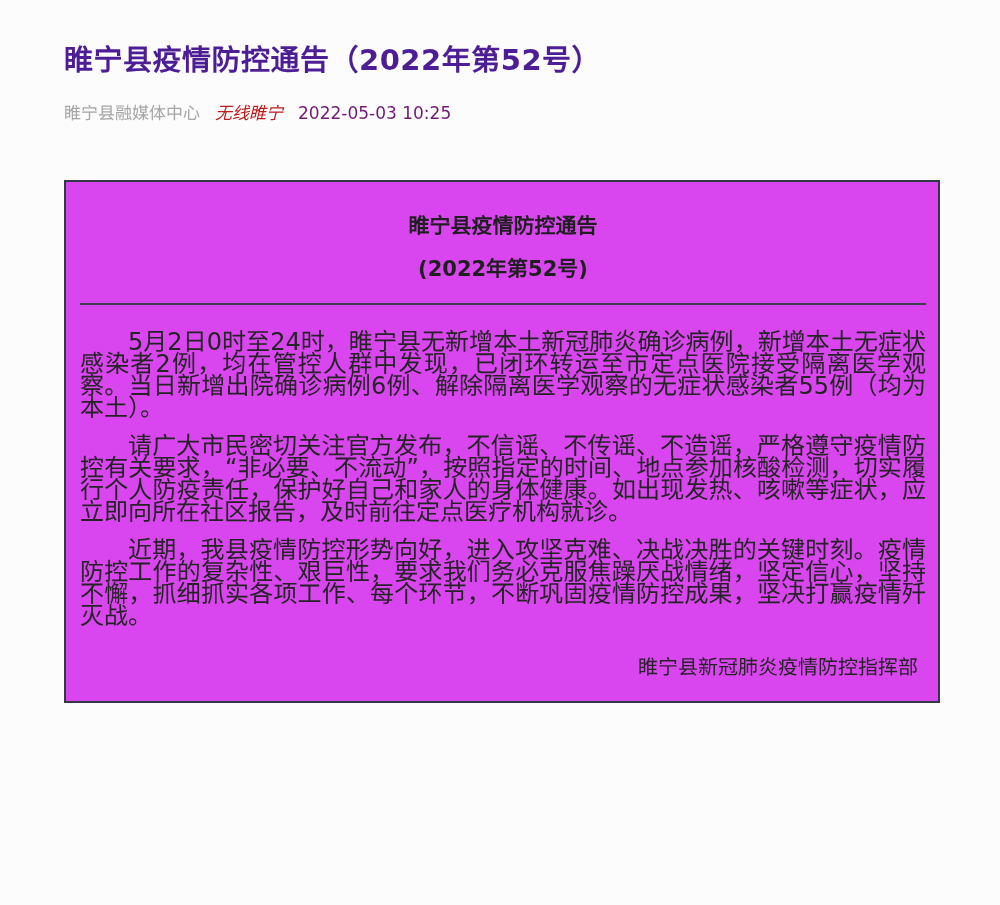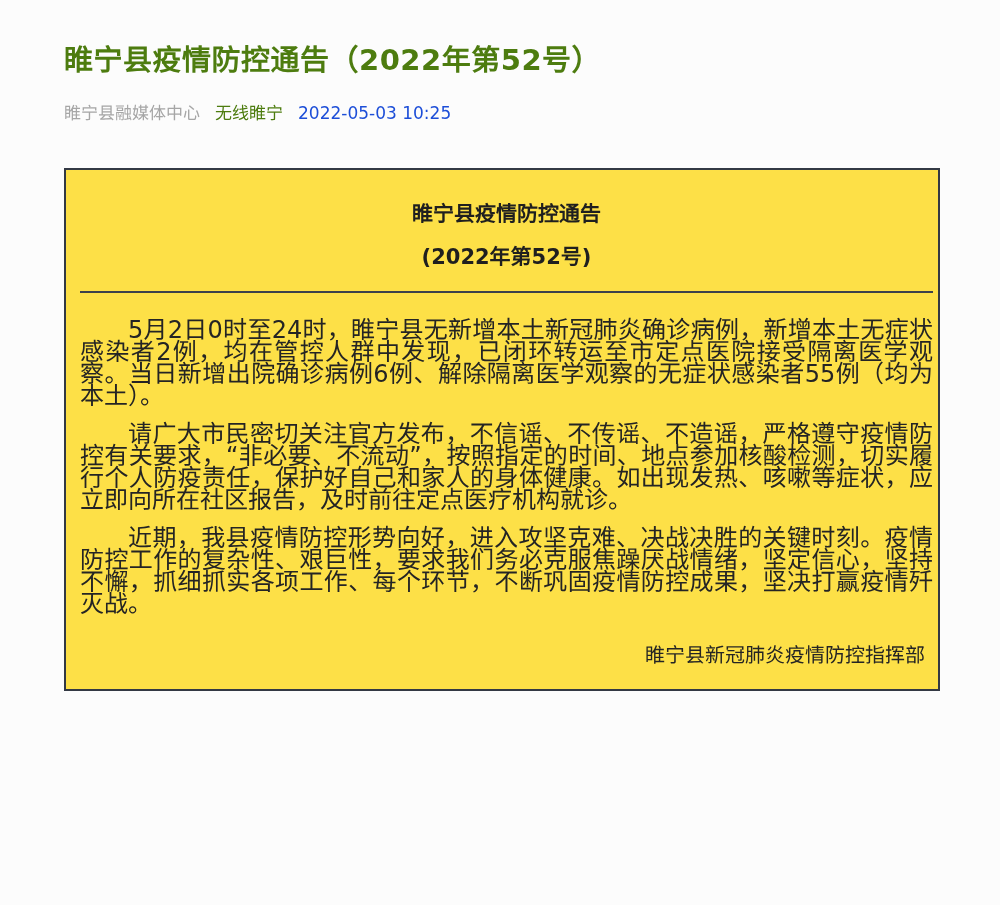--- a/index.html
+++ b/index.html
@@ -16,46 +16,47 @@
     overflow: hidden;
   }
   .page {
     padding: 42px 60px 0 64px;
   }
   .page-title {
     margin: 0;
     font-size: 29px;
     line-height: 36px;
     font-weight: 700;
-    color: #4d7c0f;
+    color: #4c1d95;
     letter-spacing: 0.5px;
   }
   .meta {
     margin-top: 24px;
     font-size: 17px;
     line-height: 22px;
     display: flex;
     align-items: center;
     gap: 15px;
   }
   .meta .source {
     color: #a6a6a6;
   }
   .meta .account {
-    color: #4d7c0f;
+    color: #b91c1c;
     cursor: pointer;
+    font-style: italic;
   }
   .meta .timestamp {
-    color: #1d4ed8;
+    color: #701a75;
   }
   .notice-box {
-    margin-top: 44px;
-    background: #fde047;
+    margin-top: 56px;
+    background: #d946ef;
     border: 2px solid #333944;
-    padding: 30px 5px 20px 14px;
+    padding: 30px 12px 20px 14px;
   }
   .notice-title {
     text-align: center;
     font-size: 21px;
     line-height: 28px;
     font-weight: 700;
     color: #1f1f1f;
   }
   .notice-subtitle {
     margin-top: 15px;

